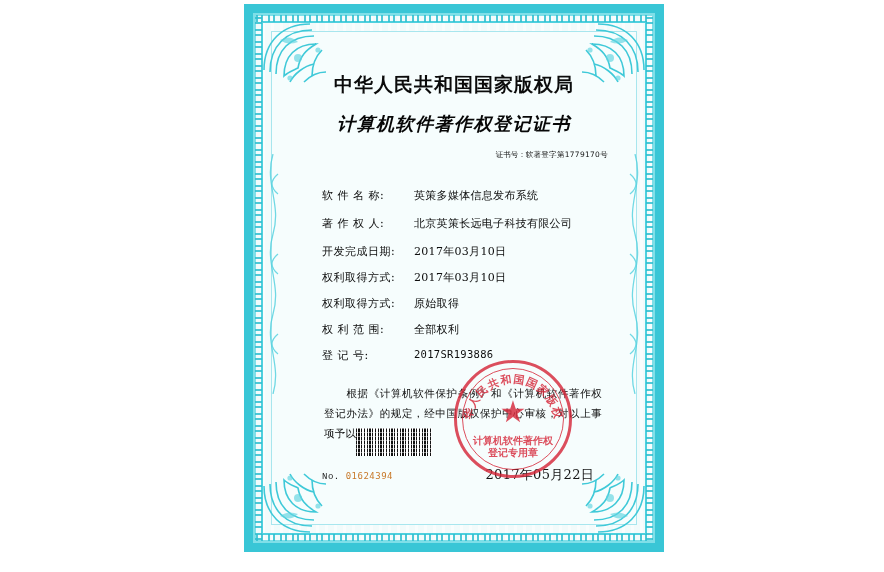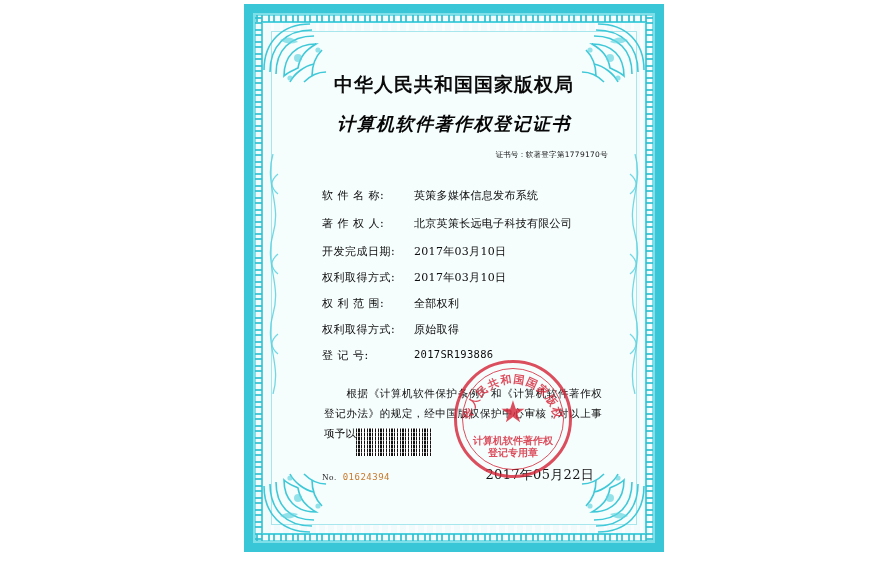--- a/index.html
+++ b/index.html
@@ -221,21 +221,21 @@
 
   .serial {
     position: absolute;
     left: 44px;
     bottom: 36px;
     font-size: 9px;
     color: #c8792a;
     font-family: "DejaVu Sans Mono", "Liberation Mono", monospace;
     letter-spacing: .5px;
   }
-  .serial .pfx { color: #1a1a1a; font-family: Liberation Serif, serif; }
+  .serial .pfx { color: #1a1a1a; font-family: Liberation Mono, monospace; }
 
   .issue-date {
     position: absolute;
     right: 36px;
     bottom: 34px;
     font-size: 13px;
     color: #151515;
     font-family: "DejaVu Serif", "Liberation Serif", serif;
     letter-spacing: .3px;
     text-align: center;
@@ -426,27 +426,27 @@
         <div class="label">开发完成日期:</div>
         <div class="value">2017年03月10日</div>
       </div>
 
       <div class="row tight">
         <div class="label">权利取得方式:</div>
         <div class="value">2017年03月10日</div>
       </div>
 
       <div class="row tight">
+        <div class="label">权利取得方式:</div>
+        <div class="value">原始取得</div>
+      </div>
+
+      <div class="row tight">
         <div class="label">权 利 范 围:</div>
         <div class="value">全部权利</div>
-      </div>
-
-      <div class="row tight">
-        <div class="label">权利取得方式:</div>
-        <div class="value">原始取得</div>
       </div>
 
       <div class="row tight">
         <div class="label">登 记 号:</div>
         <div class="value mono">2017SR193886</div>
       </div>
 
     </div>
 
     <div class="paragraph">

